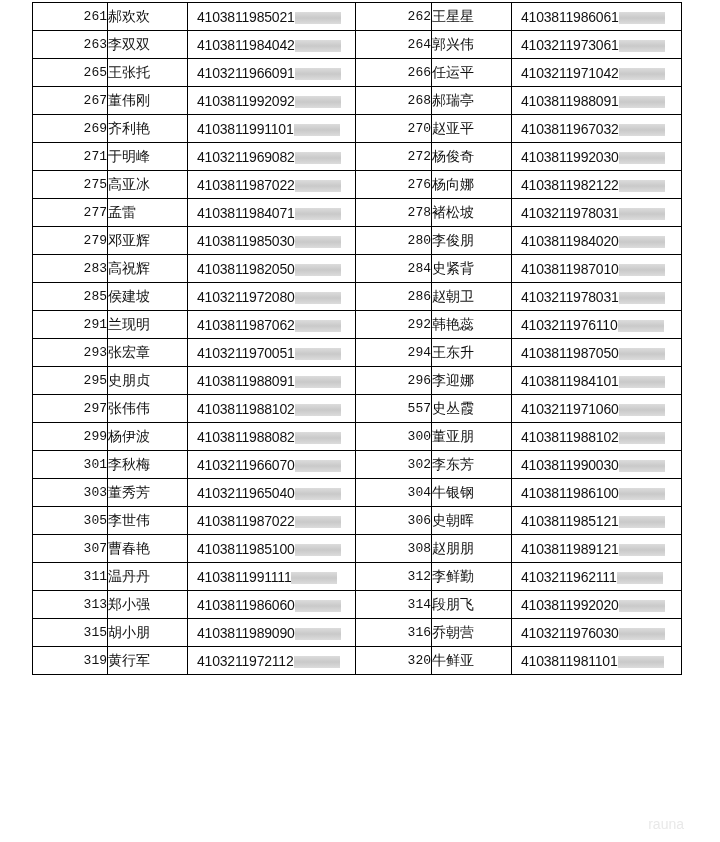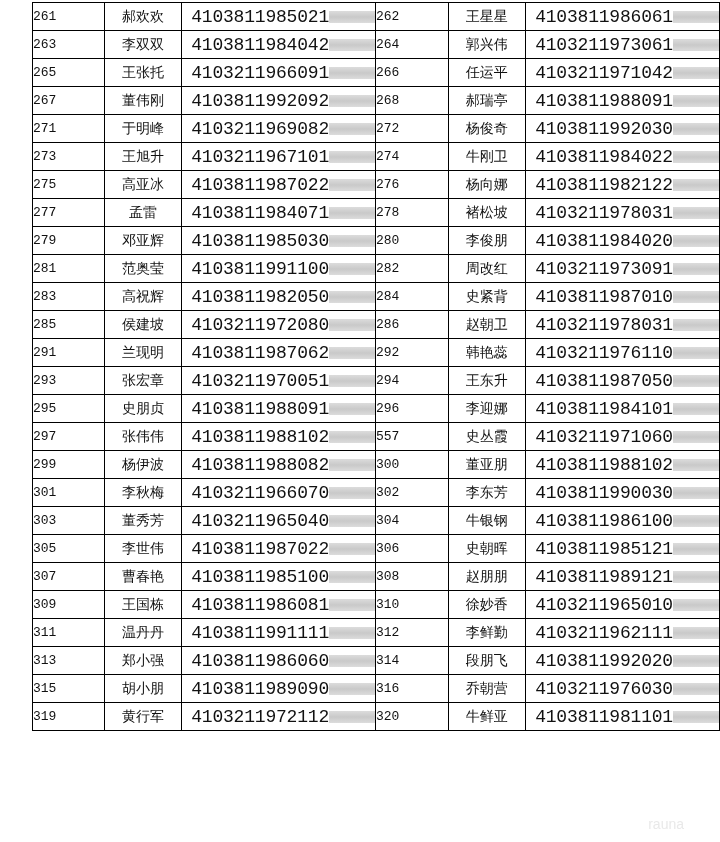--- a/index.html
+++ b/index.html
@@ -1,22 +1,22 @@
 <!DOCTYPE html>
 <html><head>
 <meta charset="utf-8">
 <style>
   html, body { margin:0; padding:0; background:#ffffff; }
   body { width:720px; height:842px; position:relative; overflow:hidden;
          font-family: "DejaVu Sans", "Liberation Sans", sans-serif; color:#111; }
   table { position:absolute; left:32px; top:2px; border-collapse:collapse; table-layout:fixed; }
   td { border:1px solid #000; height:27px; padding:0; font-size:13px; white-space:nowrap; overflow:hidden; }
-  td.num { text-align:left; font-family:"Liberation Mono", "DejaVu Sans Mono", monospace; font-size:13px; }
-  td.name { text-align:center; font-size:14px; }
-  td.id { text-align:left; padding-left:9px; font-family:Liberation Mono, monospace; font-size:18px; letter-spacing:-0.2px; }
+  td.num { text-align:right; font-family:"Liberation Mono", "DejaVu Sans Mono", monospace; font-size:13px; }
+  td.name { font-size:14px; }
+  td.id { text-align:left; padding-left:9px; font-family:Liberation Sans, sans-serif; font-size:14px; letter-spacing:-0.2px; }
   .mask { display:inline-block; width:46px; height:12px; vertical-align:middle;
           background:linear-gradient(#dcdcdc,#c9c9c9 50%,#dcdcdc); margin-left:0; }
   .watermark { position:absolute; right:36px; bottom:10px; color:#e9e9e9; font-size:14px;
                font-family:"Liberation Sans", sans-serif;margin-left:35px; }
 </style>
 </head>
 <body>
 
 <table>
   <colgroup>
@@ -54,36 +54,36 @@
       </tr>
       <tr>
         <td class="num">267</td>
         <td class="name">董伟刚</td>
         <td class="id"><span>4103811992092</span><span class="mask"></span></td>
         <td class="num">268</td>
         <td class="name">郝瑞亭</td>
         <td class="id"><span>4103811988091</span><span class="mask"></span></td>
       </tr>
       <tr>
+        <td class="num">269</td>
+        <td class="name">齐利艳</td>
+        <td class="id"><span>4103811991101</span><span class="mask"></span></td>
+        <td class="num">270</td>
+        <td class="name">赵亚平</td>
+        <td class="id"><span>4103811967032</span><span class="mask"></span></td>
+      </tr>
+      <tr>
         <td class="num">271</td>
         <td class="name">于明峰</td>
         <td class="id"><span>4103211969082</span><span class="mask"></span></td>
         <td class="num">272</td>
         <td class="name">杨俊奇</td>
         <td class="id"><span>4103811992030</span><span class="mask"></span></td>
       </tr>
       <tr>
-        <td class="num">273</td>
-        <td class="name">王旭升</td>
-        <td class="id"><span>4103211967101</span><span class="mask"></span></td>
-        <td class="num">274</td>
-        <td class="name">牛刚卫</td>
-        <td class="id"><span>4103811984022</span><span class="mask"></span></td>
-      </tr>
-      <tr>
         <td class="num">275</td>
         <td class="name">高亚冰</td>
         <td class="id"><span>4103811987022</span><span class="mask"></span></td>
         <td class="num">276</td>
         <td class="name">杨向娜</td>
         <td class="id"><span>4103811982122</span><span class="mask"></span></td>
       </tr>
       <tr>
         <td class="num">277</td>
         <td class="name">孟雷</td>
@@ -94,28 +94,20 @@
       </tr>
       <tr>
         <td class="num">279</td>
         <td class="name">邓亚辉</td>
         <td class="id"><span>4103811985030</span><span class="mask"></span></td>
         <td class="num">280</td>
         <td class="name">李俊朋</td>
         <td class="id"><span>4103811984020</span><span class="mask"></span></td>
       </tr>
       <tr>
-        <td class="num">281</td>
-        <td class="name">范奥莹</td>
-        <td class="id"><span>4103811991100</span><span class="mask"></span></td>
-        <td class="num">282</td>
-        <td class="name">周改红</td>
-        <td class="id"><span>4103211973091</span><span class="mask"></span></td>
-      </tr>
-      <tr>
         <td class="num">283</td>
         <td class="name">高祝辉</td>
         <td class="id"><span>4103811982050</span><span class="mask"></span></td>
         <td class="num">284</td>
         <td class="name">史紧背</td>
         <td class="id"><span>4103811987010</span><span class="mask"></span></td>
       </tr>
       <tr>
         <td class="num">285</td>
         <td class="name">侯建坡</td>
@@ -190,28 +182,20 @@
       </tr>
       <tr>
         <td class="num">307</td>
         <td class="name">曹春艳</td>
         <td class="id"><span>4103811985100</span><span class="mask"></span></td>
         <td class="num">308</td>
         <td class="name">赵朋朋</td>
         <td class="id"><span>4103811989121</span><span class="mask"></span></td>
       </tr>
       <tr>
-        <td class="num">309</td>
-        <td class="name">王国栋</td>
-        <td class="id"><span>4103811986081</span><span class="mask"></span></td>
-        <td class="num">310</td>
-        <td class="name">徐妙香</td>
-        <td class="id"><span>4103211965010</span><span class="mask"></span></td>
-      </tr>
-      <tr>
         <td class="num">311</td>
         <td class="name">温丹丹</td>
         <td class="id"><span>4103811991111</span><span class="mask"></span></td>
         <td class="num">312</td>
         <td class="name">李鲜勤</td>
         <td class="id"><span>4103211962111</span><span class="mask"></span></td>
       </tr>
       <tr>
         <td class="num">313</td>
         <td class="name">郑小强</td>

